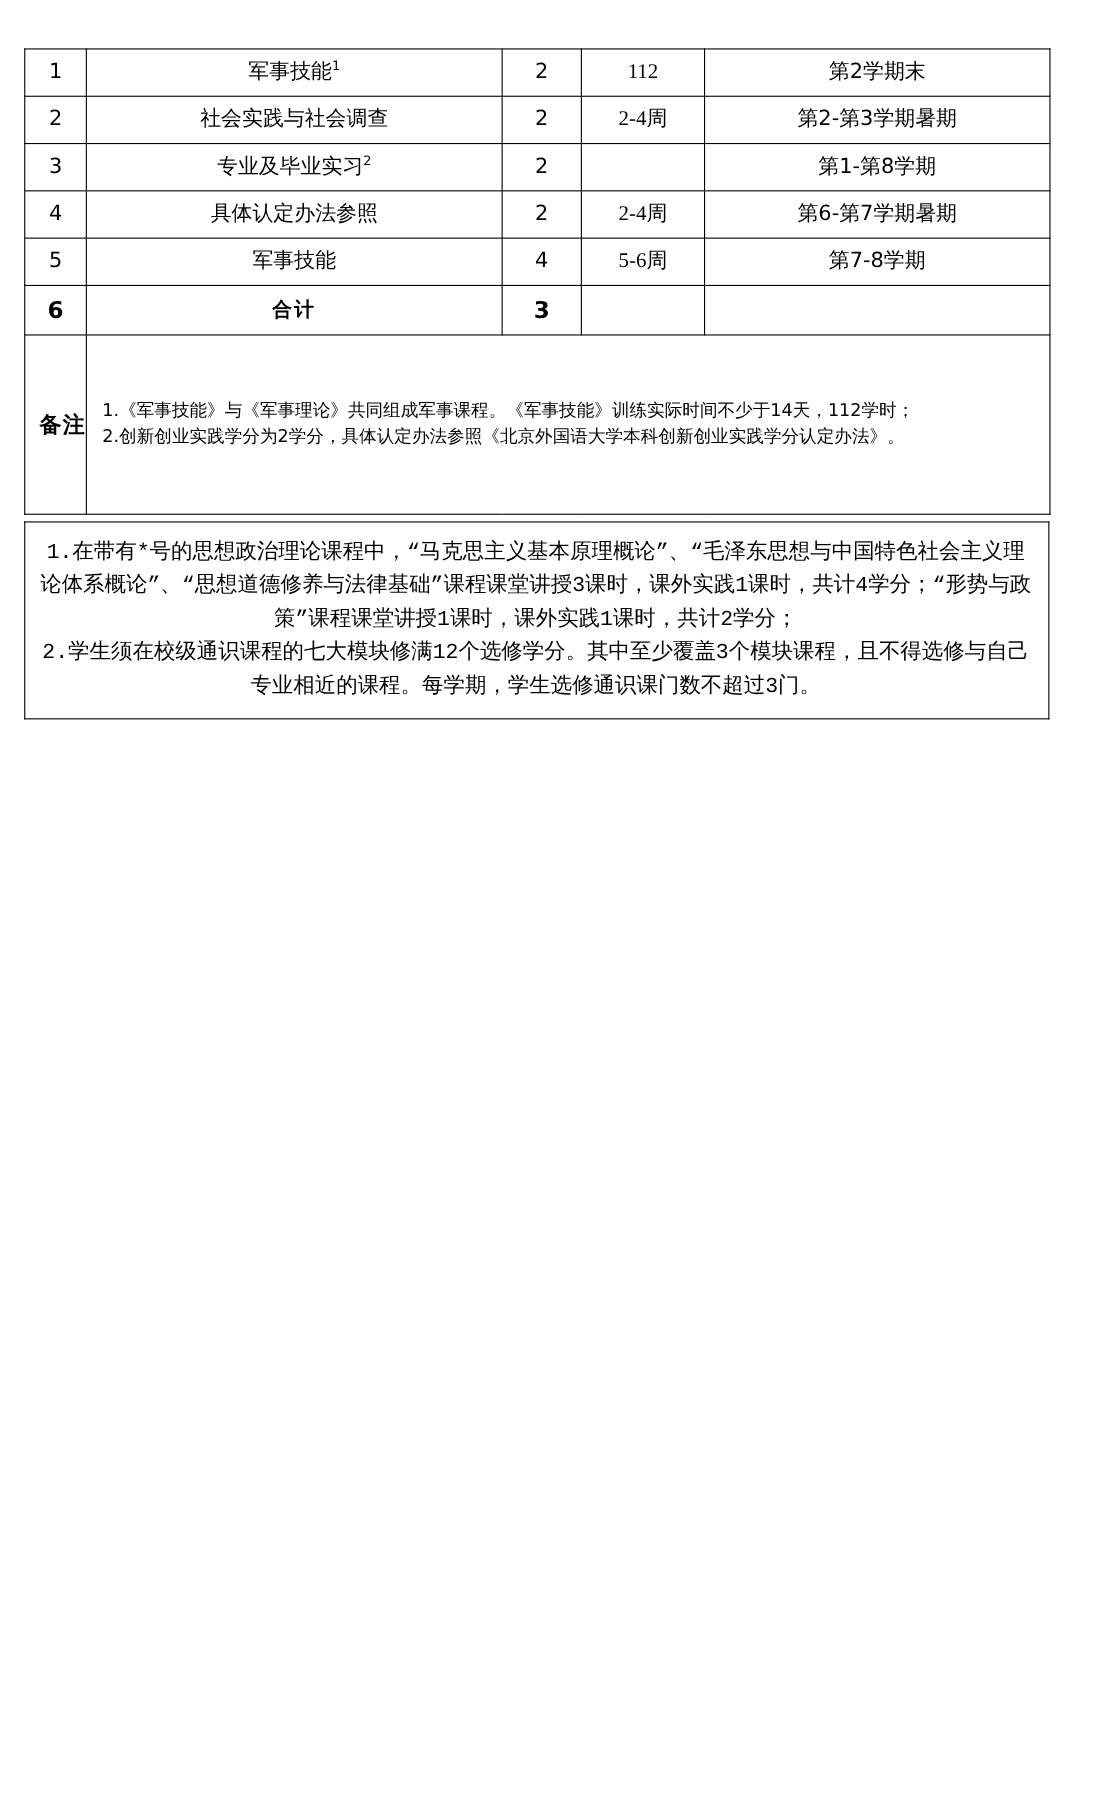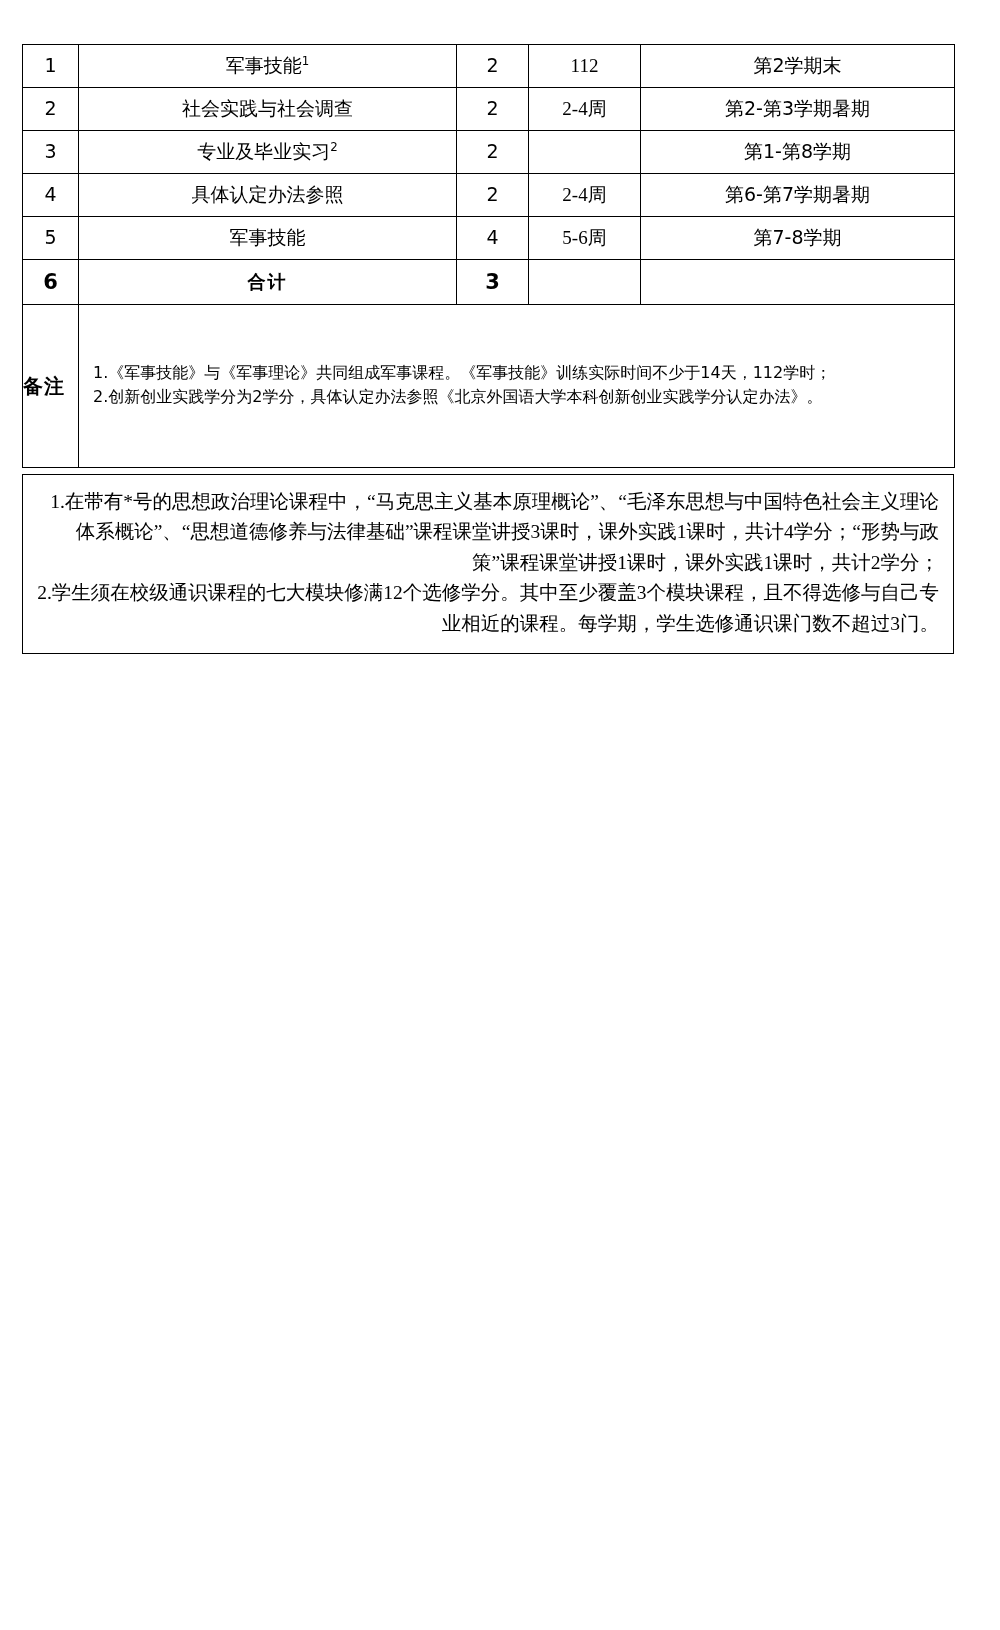--- a/index.html
+++ b/index.html
@@ -57,21 +57,21 @@
   sup {
     font-size: 0.62em;
     vertical-align: super;
     line-height: 0;
   }
 
   tr.remark td.remark-label {
     font-weight: bold;
     font-size: 20px;
     letter-spacing: 1px;
-    text-align: left;
+    text-align: right;
     vertical-align: middle;
   }
   tr.remark td.remark-body {
     text-align: left;
     vertical-align: middle;
     padding: 10px 12px 12px 14px;
     font-size: 16px;
     line-height: 1.52;
     height: 140px;
   }
@@ -81,23 +81,23 @@
 
   table.footnotes {
     width: 932px;
     border-collapse: collapse;
     table-layout: fixed;
     margin-top: 6px;
   }
   table.footnotes td {
     border: 1px solid #000000;
     padding: 12px 14px 14px 12px;
-    text-align: right;
+    text-align: center;
     vertical-align: top;
-    font-family: Liberation Serif, serif;
+    font-family: Liberation Mono, monospace;
     font-size: 19.5px;
     line-height: 1.56;
   }
   .footnotes p {
     margin: 0;
     text-indent: 0;
   }
 </style>
 </head>
 <body>

